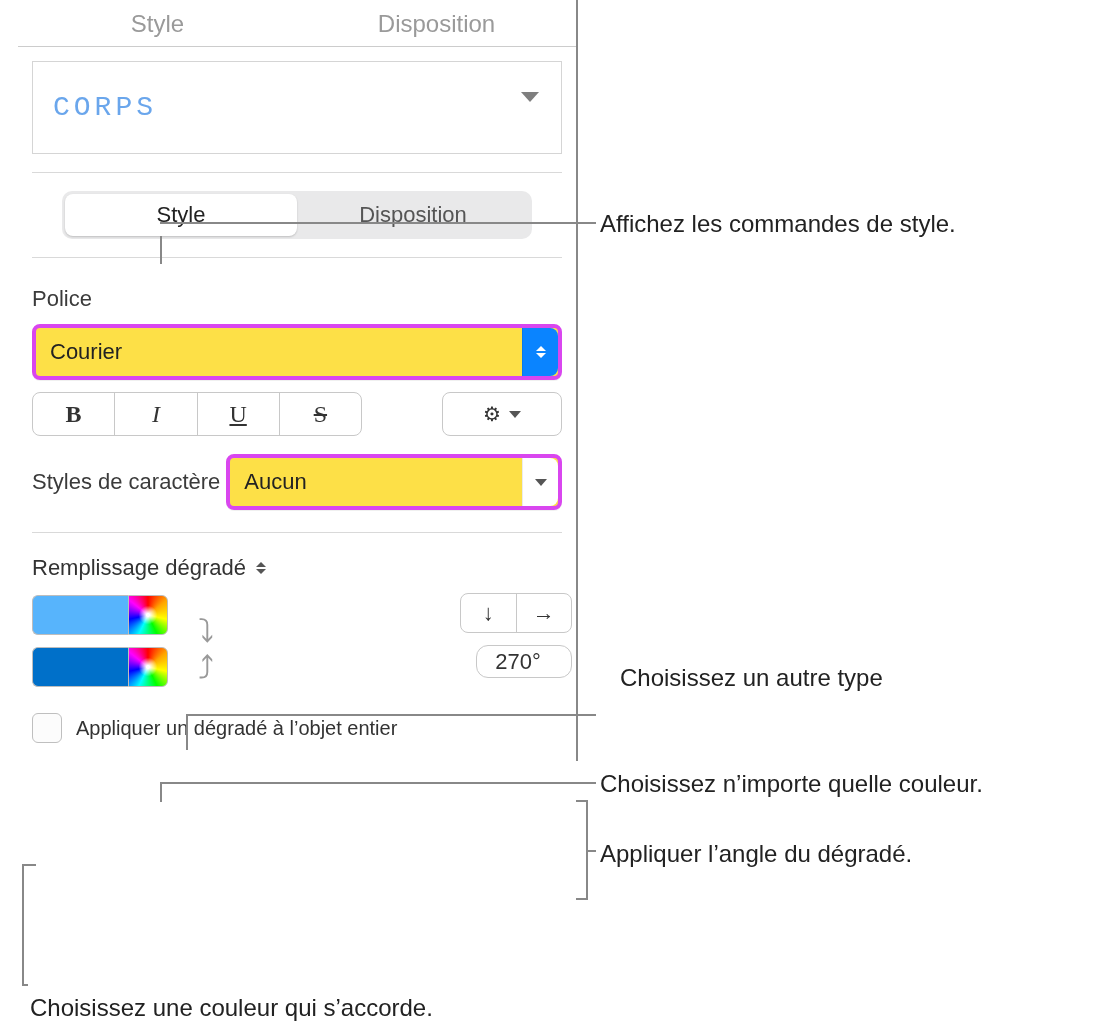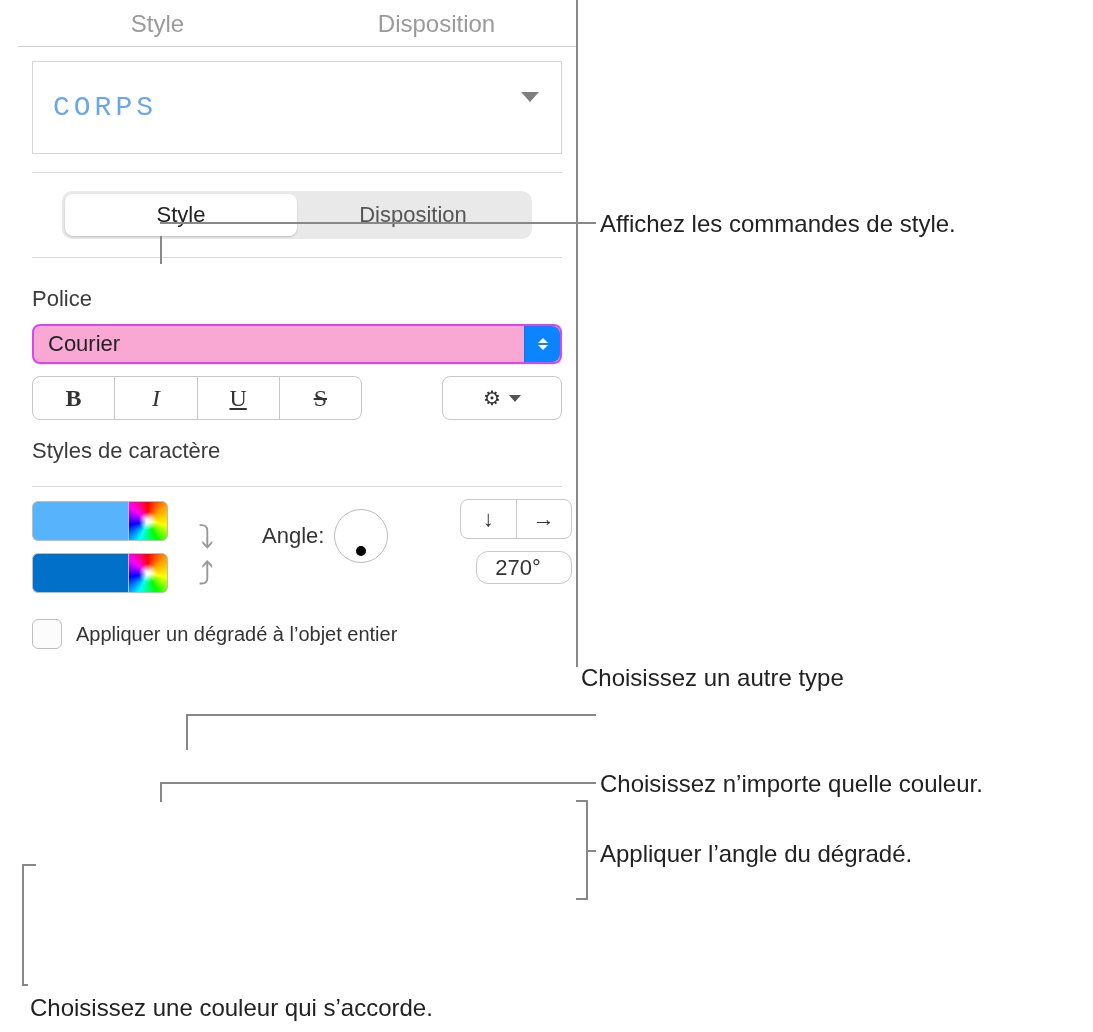--- a/index.html
+++ b/index.html
@@ -100,24 +100,24 @@
   }
   .section-label {
     margin-top: 28px;
     font-size: 22px;
     color: #3b3b3b;
   }
   .select {
     display: flex;
     align-items: center;
     justify-content: space-between;
-    border: 2px solid #d946ef;
+    border: 4px solid #d946ef;
     border-radius: 8px;
-    height: 40px;
-    background: #f9a8d4;
+    height: 56px;
+    background: #fde047;
     box-shadow: 0 1px 0 rgba(0,0,0,0.06);
   }
   .select .txt { padding-left: 14px; font-size: 22px; color: #222; }
   .select .cap {
     width: 36px;
     align-self: stretch;
     border-left: 1px solid rgba(0,0,0,0.08);
     background: #0a84ff;
     border-top-right-radius: 8px;
     border-bottom-right-radius: 8px;
@@ -366,44 +366,53 @@
           </div>
       </div>
       <div class="gearbtn">
         <span>⚙︎</span>
         <span class="chevron-down small"></span>
       </div>
     </div>
 
     <div class="char-row">
       <span class="lbl">Styles de caractère</span>
+      <div class="select" style="flex:1">
+        <span class="txt">Aucun</span>
+        <span class="cap grey">
+          <span class="chevron-down small"></span>
+        </span>
+      </div>
     </div>
   </div>
 
   <div class="section-divider" style="margin-top:22px"></div>
 
   <div class="section">
+    <div class="fill-select">
+      <span>Remplissage dégradé</span>
+      <span class="up-down">
+        <span class="caret-up dark"></span>
+          <span class="caret-down dark"></span>
+      </span>
+    </div>
 
     <div class="grad-section">
       <div class="colorwells">
         <div class="colorwell-row">
           <div class="well blue1"></div>
           <div class="picker"></div>
         </div>
         <div class="colorwell-row">
           <div class="well blue2"></div>
           <div class="picker"></div>
         </div>
       </div>
       <div class="swap-arrows">⤵<br>⤴</div>
 
-      <div class="angle-group">
-        <span class="lbl">Angle:</span>
-        <div class="angle-knob"></div>
-      </div>
 
       <div class="dir-toggle">
         <div class="d">
             <span>↓</span>
           </div>
         <div class="d">
             <span>→</span>
           </div>
       </div>
       <div class="angle-input">
@@ -415,21 +424,21 @@
       <div class="checkbox"></div>
       <span>Appliquer un dégradé à l’objet entier</span>
     </div>
   </div>
 </div>
 
 <div class="callout" style="left:600px; top:208px;">Affichez les commandes de style.</div>
 <div class="callout-line" style="left:160px; top:236px; width:2px; height:28px;"></div>
 <div class="callout-line" style="left:160px; top:222px; width:436px; height:2px;"></div>
 
-<div class="callout" style="left:581px; top:662px;text-align:center;">
+<div class="callout" style="left:620px; top:662px;text-align:center;">
   <span>Choisissez un autre type</span><br>
 </div>
 <div class="callout-line" style="left:186px; top:714px; width:2px; height:36px;"></div>
 <div class="callout-line" style="left:186px; top:714px; width:410px; height:2px;"></div>
 
 <div class="callout" style="left:600px; top:768px;">Choisissez n’importe quelle couleur.</div>
 <div class="callout-line" style="left:160px; top:782px; width:2px; height:20px;"></div>
 <div class="callout-line" style="left:160px; top:782px; width:436px; height:2px;"></div>
 
 <div class="callout" style="left:600px; top:838px;">Appliquer l’angle du dégradé.</div>

